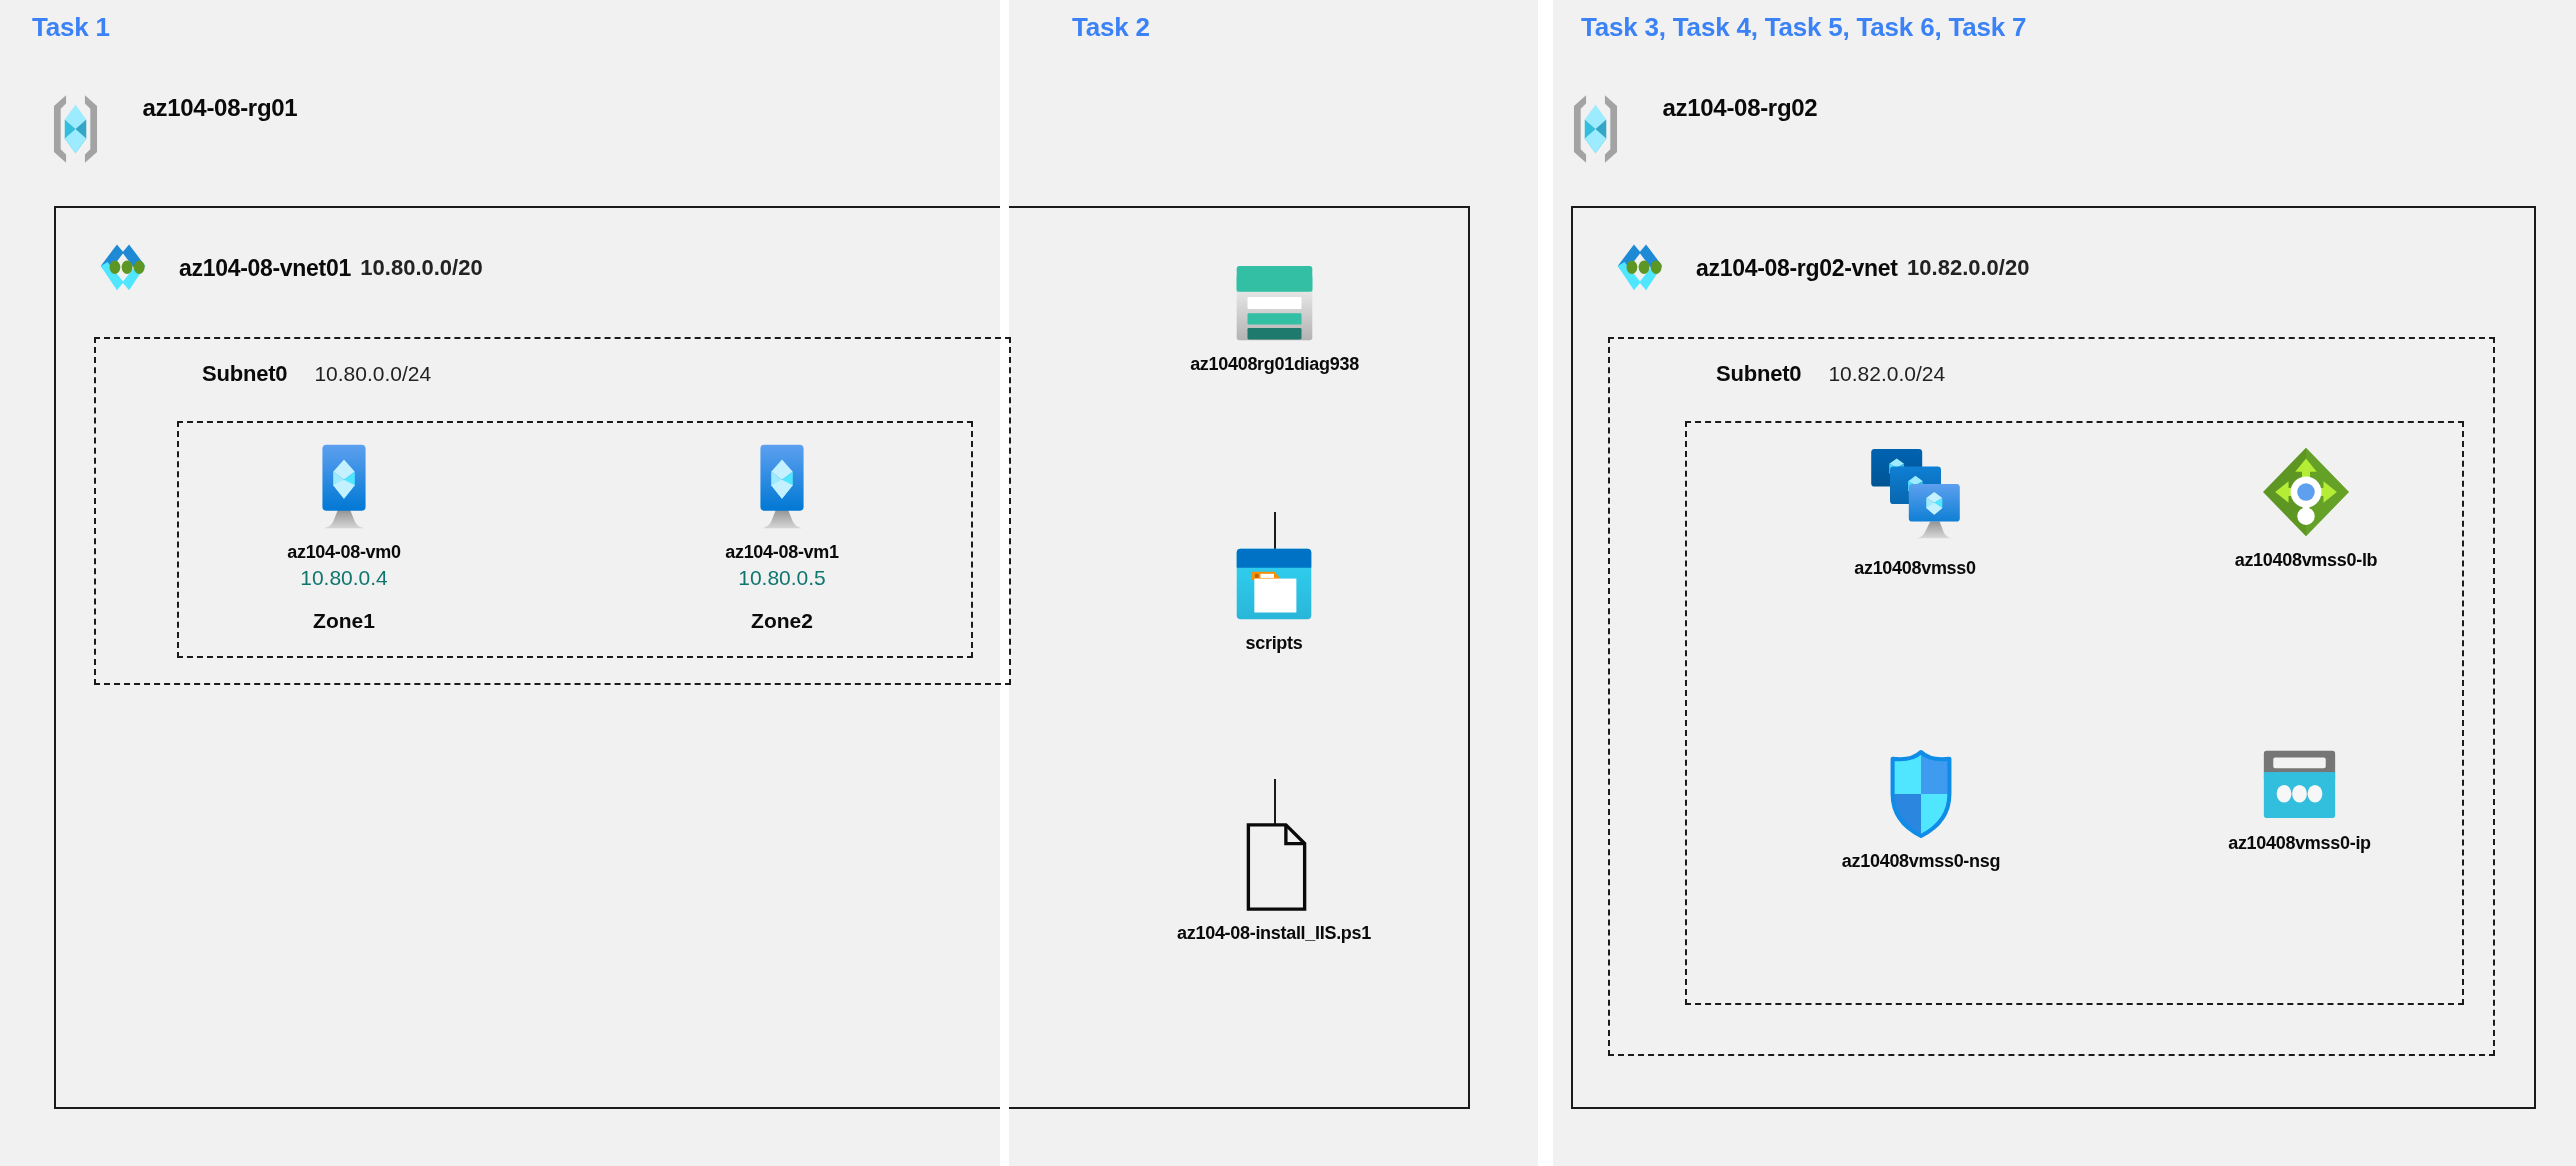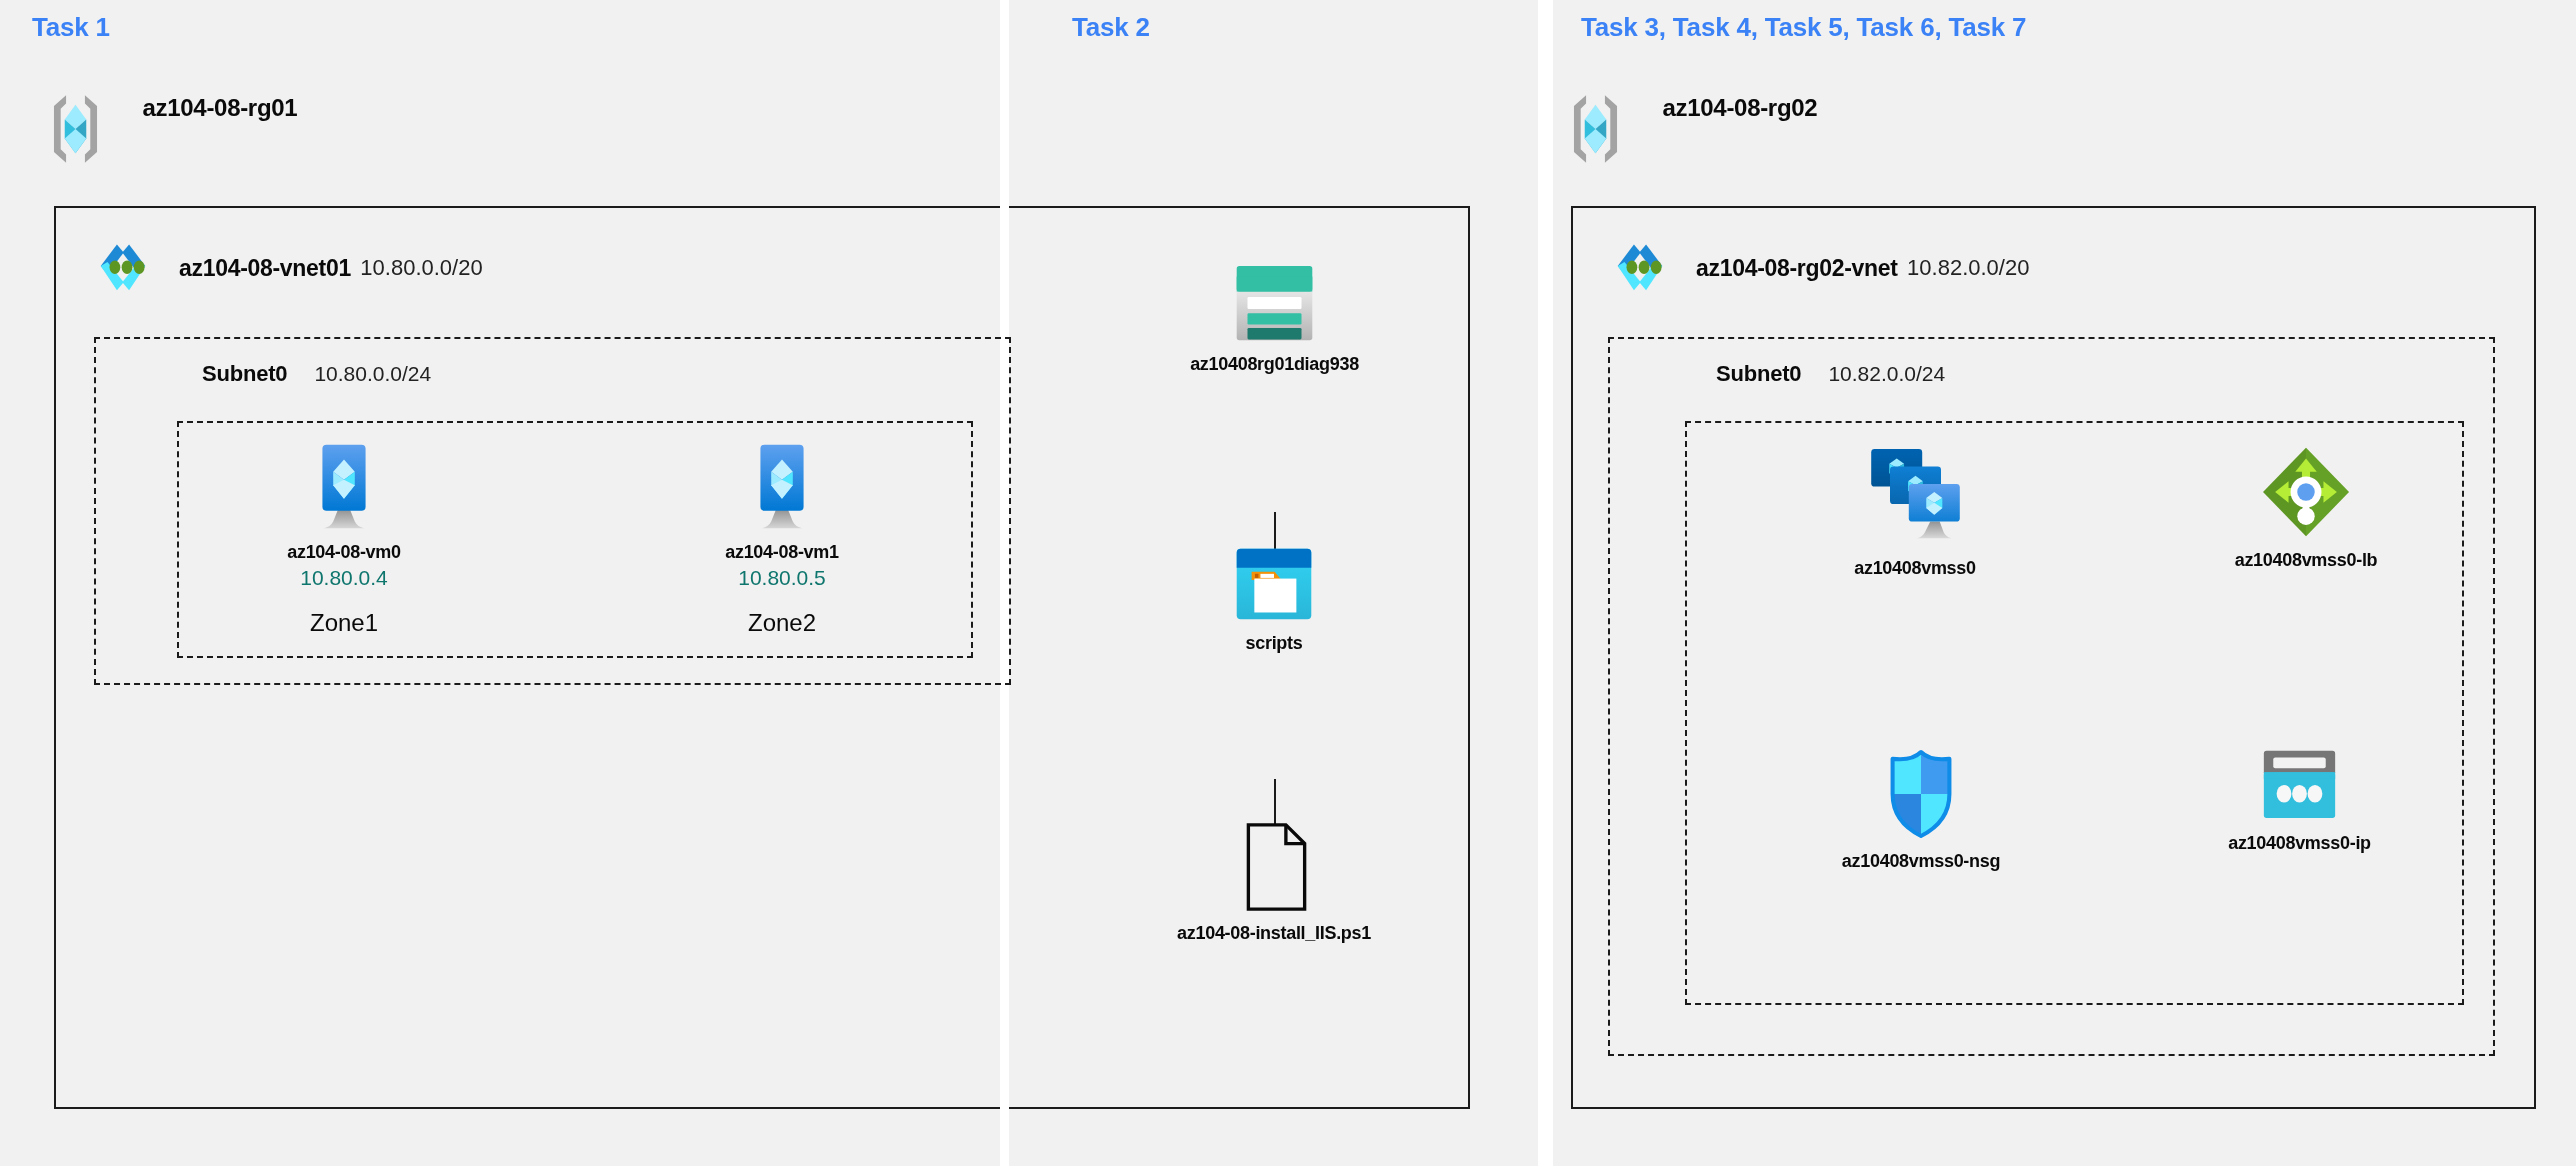--- a/index.html
+++ b/index.html
@@ -42,21 +42,21 @@
   
   .vnet-box{position:absolute;border:2px solid #1b1b1b;background:transparent;}
   #vnet1-box{left:54px;  top:206px; width:1412px; height:899px;}
   #vnet2-box{left:1571px;top:206px; width:961px; height:899px;}
   
 
   .vnet-head{position:absolute;display:flex;align-items:center;}
   #vnet1-head{left:94px; top:239px;}
   #vnet2-head{left:1611px;top:239px;}
   .vnet-name{font-size:23px;font-weight:bold;color:#0a0a0a;margin-left:27px;white-space:nowrap;letter-spacing:-0.3px;}
-  .vnet-cidr{font-size:22px;font-weight:normal;color:#222;margin-left:9.4px;white-space:nowrap;}
+  .vnet-cidr{font-size:22px;font-weight:bold;color:#222;margin-left:9.4px;white-space:nowrap;}
 
   
   .dashed{position:absolute;border:2px dashed #1b1b1b;}
   #subnet1-box{left:94px;  top:337px;  width:913px; height:344px;}
   #inner1-box {left:177px;  top:421px;  width:792px; height:233px;}
   #subnet2-box{left:1608px; top:337px;  width:883px; height:715px;}
   #inner2-box {left:1685px; top:421px;  width:775px; height:580px;}
 
   .subnet-label{position:absolute;white-space:nowrap;}
   #subnet1-label{left:202px; top:361px;}
@@ -68,21 +68,21 @@
   .node{position:absolute;text-align:center;}
   .node .cap{
     font-size:18px;font-weight:bold;color:#0a0a0a;
     white-space:nowrap;letter-spacing:-0.3px;line-height:1.22;
   }
   .node .sub{
     font-size:21px;font-weight:normal;color:#0f766e;
     white-space:nowrap;line-height:1.3;
   }
   .node .zone{
-    font-size:24px;font-weight:normal;color:#0a0a0a;
+    font-size:21px;font-weight:bold;color:#0a0a0a;
     white-space:nowrap;margin-top:17.5px;
   }
   .icon-wrap{display:flex;justify-content:center;align-items:flex-end;}
 
   
   #node-vm0   {left:263px;  top:442px;  width:162px;}
   #node-vm1   {left:701px; top:442px;  width:162px;}
   #node-storage{left:1133px;top:263px;  width:283px;}
   #node-scripts{left:1200px;top:546px;  width:148px;}
   #node-ps1   {left:1085px; top:822px; width:378px;}

